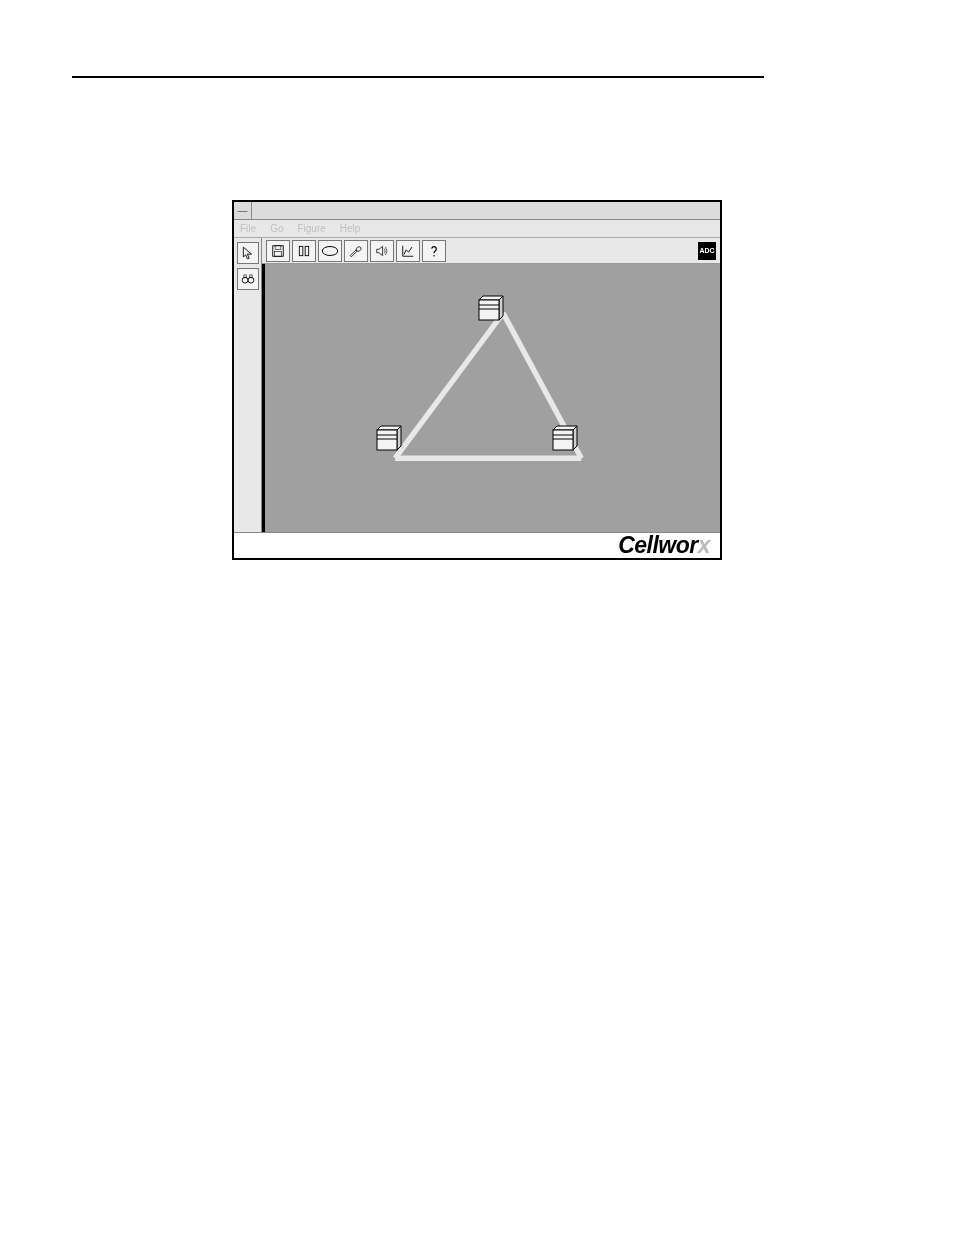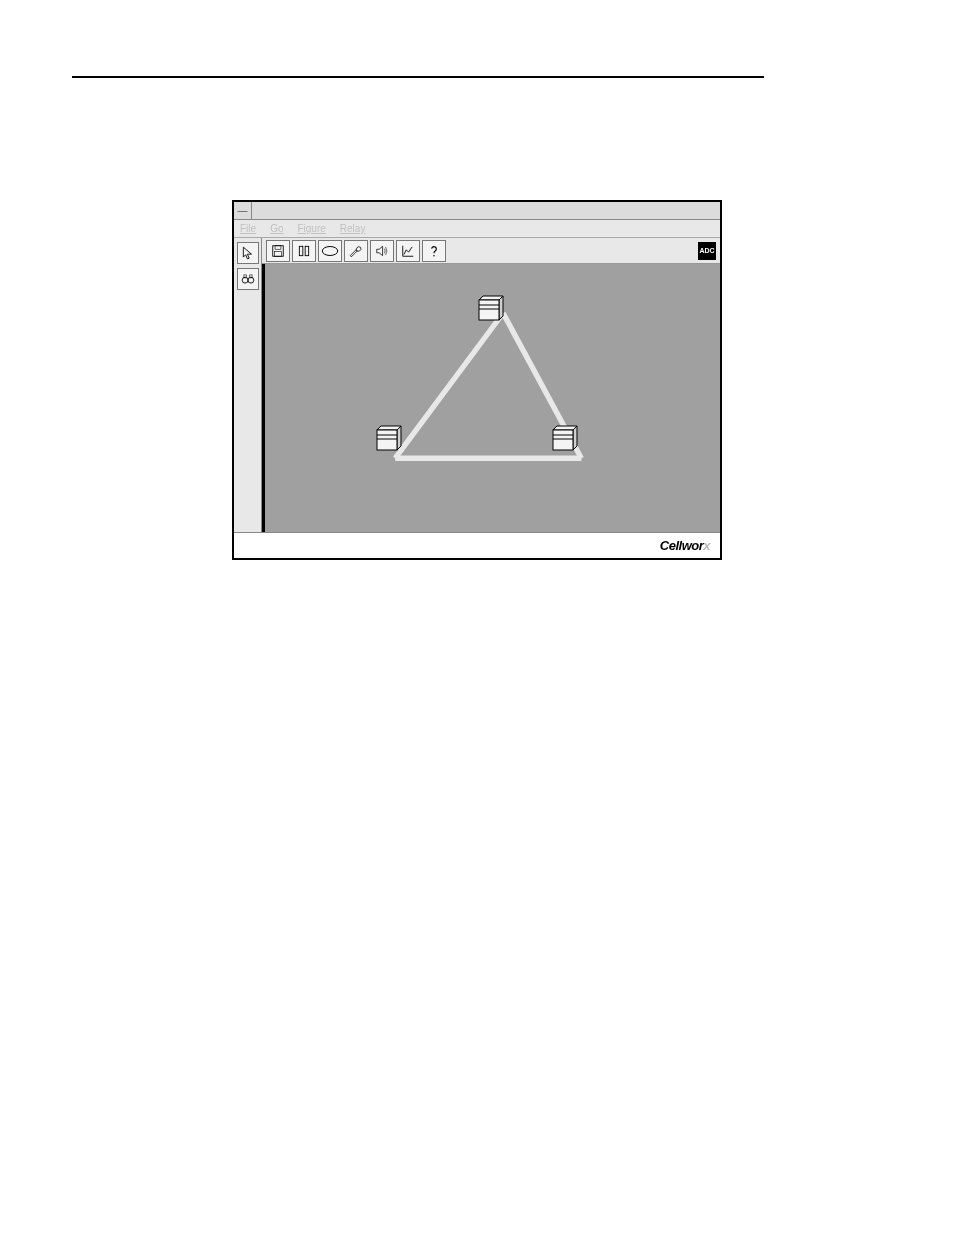--- a/index.html
+++ b/index.html
@@ -34,21 +34,20 @@
   .win-menubar {
     height: 18px;
     background: #e8e8e8;
     border-bottom: 1px solid #aaa;
     display: flex;
     align-items: center;
     padding-left: 6px;
     gap: 14px;
     font-size: 10px;
     color: #c0c0c0;
-    text-decoration: underline;
   }
   .win-menubar span { cursor: default; }
 
   .win-body {
     display: flex;
     height: calc(100% - 18px - 18px - 26px);
   }
   .side-toolbar {
     width: 28px;
     background: #e8e8e8;
@@ -118,21 +117,21 @@
     border-top: 1px solid #888;
     display: flex;
     align-items: center;
     justify-content: flex-end;
     padding-right: 10px;
   }
   .footer-logo {
     font-family: "Arial Black", Arial, sans-serif;
     font-weight: 900;
     font-style: italic;
-    font-size: 13px;
+    font-size: 23px;
     letter-spacing: -0.5px;
     color: #000;
   }
   .footer-logo .x { color: #bbb; font-style: italic; }
 
   .body-text {
     position: absolute;
     top: 590px;
     left: 122px;
     right: 112px;
@@ -172,21 +171,21 @@
   <div class="app-window">
 
     <div class="win-titlebar">
       <div class="win-sysmenu">—</div>
     </div>
 
     <div class="win-menubar">
       <span>File</span>
       <span>Go</span>
       <span>Figure</span>
-      <span>Relay</span>
+      <span>Help</span>
     </div>
 
     <div class="win-body">
       <div class="side-toolbar">
         <div class="side-btn" title="Pointer">
           <svg width="14" height="14" viewBox="0 0 24 24">
               <path d="M4 2 L18 14 L11 14 L14 21 L11 22 L8 15 L4 19 Z" fill="none" stroke="#000" stroke-width="1.5"></path>
             </svg>
         </div>
         <div class="side-btn" title="View">

